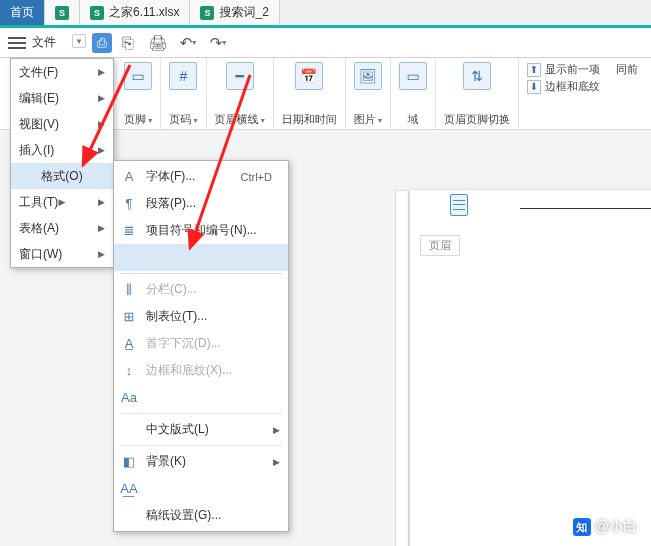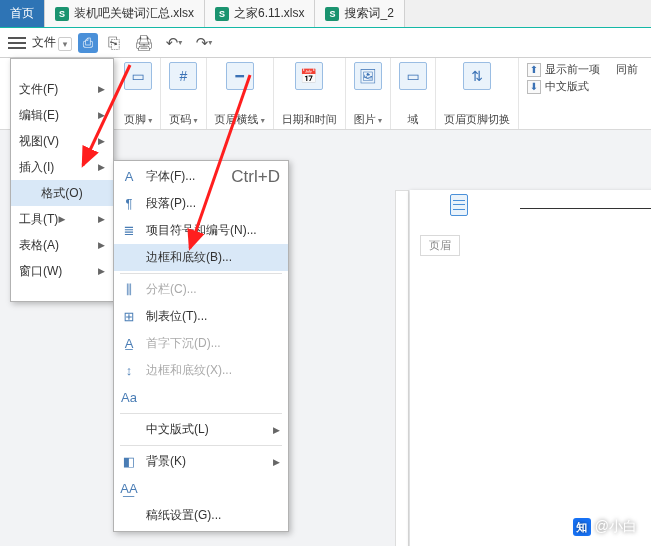--- a/index.html
+++ b/index.html
@@ -1,67 +1,66 @@
 <!DOCTYPE html>
 <html><head>
 <meta charset="utf-8">
 <style>
 * { margin:0; padding:0; box-sizing:border-box; }
 html,body { width:651px; height:546px; overflow:hidden; font-family:"Microsoft YaHei","PingFang SC",sans-serif; font-size:12px; background:#fff; color:#333; }
-.tab-bar { height:28px; background:#f0f0f0; display:flex; align-items:stretch; border-bottom:1px solid #14b8a6; position:relative; z-index:1; }
+.tab-bar { height:28px; background:#f0f0f0; display:flex; align-items:stretch; border-bottom:3px solid #14b8a6; position:relative; z-index:1; }
 .tab { display:flex; align-items:center; padding:0 10px; border-right:1px solid #d0d0d0; gap:5px; white-space:nowrap; background:#f8f8f8; }
 .tab.home { background:#2e74b5; color:#fff; font-weight:500; }
 .xls-icon { width:14px; height:14px; background:#1a936f; color:#fff; font-size:9px; display:flex; align-items:center; justify-content:center; font-weight:700; border-radius:2px; }
 .top-bar { height:30px; display:flex; align-items:center; border-bottom:1px solid #d0d0d0; position:relative; z-index:3; padding-left:8px; gap:2px; }
 .ham { width:18px; height:18px; display:inline-flex; flex-direction:column; justify-content:center; gap:3px; }
 .ham span{ height:2px; background:#555; }
-.file-btn { display:flex; align-items:flex-end; padding:0 4px; gap:2px; }
+.file-btn { display:flex; align-items:flex-start; padding:0 4px; gap:16px; }
 .dd { width:14px; height:14px; display:inline-flex; align-items:center; justify-content:center; color:#777; font-size:9px; border:1px solid #ccc; border-radius:2px; }
 .qat-icon { width:28px; height:28px; display:inline-flex; align-items:center; justify-content:center; color:#555; font-size:15px; position:relative; }
 .menu-tabs { display:flex; margin-left:50px; position:absolute; right:0; }
 .menu-tab { padding:0 10px; line-height:30px; color:#444; }
 .ribbon { height:72px; border-bottom:1px solid #d9d9d9; display:flex; align-items:stretch; padding-left:116px; position:relative; z-index:2; background:#fff; }
 .rgroup { display:flex; flex-direction:column; align-items:center; justify-content:space-between; padding:4px 8px 2px; border-right:1px solid #e5e5e5; }
 .big-icon { width:28px; height:28px; border:1px solid #9abde3; background:#eaf3fb; border-radius:2px; display:flex; align-items:center; justify-content:center; color:#3b72b5; font-size:14px; }
 .rlabel { font-size:11px; color:#444; white-space:nowrap; }
 .small-btns { display:flex; flex-direction:column; gap:2px; justify-content:center; }
 .small-btn { display:flex; align-items:center; gap:4px; font-size:11px; color:#444; white-space:nowrap; }
 .sm-ic { width:14px; height:14px; border:1px solid #bbb; display:inline-flex; align-items:center; justify-content:center; font-size:10px; color:#3b72b5; background:#f9f9f9; }
 .dd2{font-size:8px; color:#777;}
 .canvas { position:absolute; left:0; right:0; top:130px; bottom:0; background:#f2f3f5; overflow:hidden;text-align:center; }
 .page { position:absolute; left:410px; top:60px; width:400px; height:400px; background:#fff; box-shadow:0 1px 4px rgba(0,0,0,.2); }
 .ruler-v { position:absolute; left:395px; top:60px; width:14px; height:400px; background:#fff; border:1px solid #ddd; }
 .hdr-tag { position:absolute; left:420px; top:105px; font-size:11px; background:#fff; border:1px solid #d9d9d9; padding:2px 8px; color:#888; }
 .doc-ic { position:absolute; left:450px; top:64px; width:18px; height:22px; display:flex; flex-direction:column; justify-content:space-around; padding:3px 2px; border:1px solid #4a90d9; background:#eaf3fb; border-radius:2px; }
 .doc-ic span{ height:1px; background:#4a90d9; }
 .hdr-line { position:absolute; left:520px; top:78px; right:0; height:1px; background:#333; }
-.menu1 { position:absolute; left:10px; top:58px; width:104px; background:#fff; border:1px solid #b2b2b2; box-shadow:2px 2px 6px rgba(0,0,0,.25); z-index:6; padding:17px 0; }
+.menu1 { position:absolute; left:10px; top:58px; width:104px; background:#fff; border:1px solid #b2b2b2; box-shadow:2px 2px 6px rgba(0,0,0,.25); z-index:6; padding:0 0; }
 .m1item { height:26px; line-height:26px; padding:0 8px; display:flex; align-items:center; justify-content:space-between; }
 .m1item.hl { background:#d9e8f7;flex-direction:column; }
 .arr { font-size:9px; color:#666; }
 .menu2 { position:absolute; left:113px; top:160px; width:176px; background:#fff; border:1px solid #b2b2b2; box-shadow:2px 2px 6px rgba(0,0,0,.25); z-index:7; padding:2px 0; }
 .m2item { height:27px; display:flex; align-items:center; padding:0 6px; gap:8px; position:relative; }
 .m2item.hl { background:#d9e8f7; }
 .m2item.dis { color:#aaa; }
 .m2ic { width:18px; height:18px; display:inline-flex; align-items:center; justify-content:center; color:#4a7db5; font-size:13px; }
-.m2sc { position:absolute; right:8px; font-size:17px; color:#666; }
+.m2sc { position:absolute; right:16px; font-size:11px; color:#666; }
 .m2ar { position:absolute; right:8px; font-size:9px; color:#666; }
 .sep { height:1px; margin:2px 6px; background:#e0e0e0; }
 #arrow1,#arrow2 { position:absolute; z-index:20; pointer-events:none; }
 .watermark { position:absolute; right:14px; bottom:10px; color:#fff; font-size:14px; text-shadow:0 0 4px rgba(0,0,0,.6); z-index:30; display:flex; align-items:center; gap:4px; }
 .zhihu { width:18px; height:18px; background:#1772f6; color:#fff; border-radius:3px; display:inline-flex; align-items:center; justify-content:center; font-size:11px; font-weight:700; }
 </style>
 </head>
 <body>
 
 <div class="tab-bar">
   <div class="tab home">首页</div>
   <div class="tab">
       <span class="xls-icon">S</span>
-      <span>装机吧关键词汇总.xlsx</span>
     </div>
   <div class="tab">
       <span class="xls-icon">S</span>
       <span>之家6.11.xlsx</span>
     </div>
   <div class="tab">
       <span class="xls-icon">S</span>
       <span>搜索词_2</span>
     </div>
 </div>
@@ -113,21 +112,21 @@
       <div class="rlabel">页眉页脚切换</div>
     </div>
   <div class="rgroup" style="border-right:none;">
       <div class="small-btns">
     <div class="small-btn">
           <span class="sm-ic">⬆</span>
           <span>显示前一项</span>
         </div>
     <div class="small-btn">
           <span class="sm-ic">⬇</span>
-          <span>中文版式</span>
+          <span>边框和底纹</span>
         </div>
   </div>
     </div>
   <div class="rgroup" style="border-right:none;color:#aaa;font-family:Liberation Serif, serif;">
       <div class="small-btns">
         <div class="small-btn">同前</div>
       </div>
     </div>
 </div>
 
@@ -186,21 +185,20 @@
     <div class="m2item">
       <span class="m2ic">¶</span>
       <span>段落(P)...</span>
     </div>
     <div class="m2item">
       <span class="m2ic">≣</span>
       <span>项目符号和编号(N)...</span>
     </div>
     <div class="m2item hl">
       <span class="m2ic"></span>
-      <span>边框和底纹(B)...</span>
     </div>
     <div class="sep"></div>
     <div class="m2item dis">
       <span class="m2ic">⫼</span>
       <span>分栏(C)...</span>
     </div>
     <div class="m2item">
       <span class="m2ic">⊞</span>
       <span>制表位(T)...</span>
     </div>

